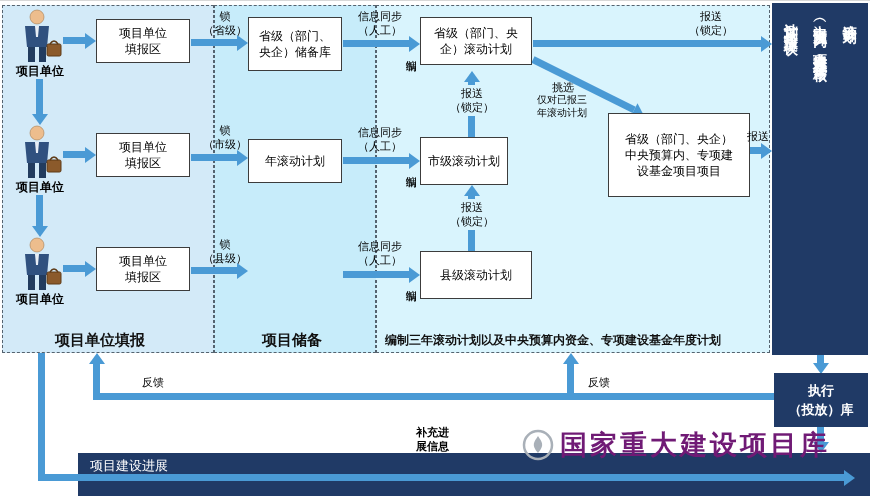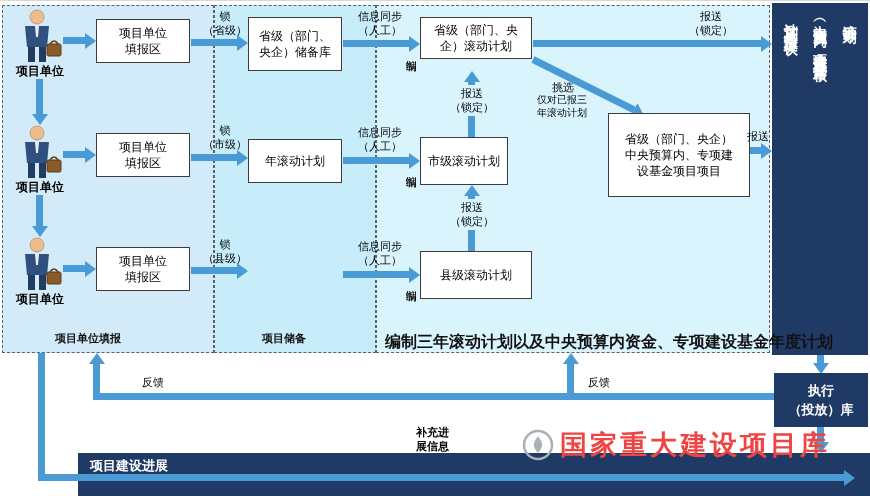--- a/index.html
+++ b/index.html
@@ -3,62 +3,62 @@
 <meta charset="utf-8">
 <style>
   * { box-sizing: border-box; margin: 0; padding: 0; }
   body { font-family: "Liberation Sans", sans-serif; background: #fff; }
   .stage { position: relative; width: 870px; height: 496px; background: #fff; overflow: hidden; border-top: 1px solid #d8d8d8; }
 
   .region { position: absolute; border: 1px dashed #55636f; z-index: 1; }
   .r1 { left: 2px;   top: 4px; width: 212px; height: 348px; background: #d3eaf8; }
   .r2 { left: 214px; top: 4px; width: 162px; height: 348px; background: #c7ecfa; }
   .r3 { left: 376px; top: 4px; width: 394px; height: 348px; background: #d9f4fd; }
-  .rlabel { position: absolute; z-index: 5; font-weight: bold; font-size: 11px; color: #111; white-space: pre-line; }
+  .rlabel { position: absolute; z-index: 5; font-weight: bold; font-size: 15px; color: #111; white-space: pre-line; }
 
   .box { position: absolute; background: #fff; border: 1px solid #3c3c3c; display: flex; align-items: center; justify-content: center;
          text-align: center; font-size: 12px; line-height: 1.35; white-space: pre-line; z-index: 4; color: #000; }
   .dark { position: absolute; background: #203a66; color: #fff; z-index: 2; }
   .vtext { writing-mode: vertical-rl; white-space: pre-line; font-weight: bold; font-size: 14px; line-height: 2.1; letter-spacing: 2px; padding: 10px 4px; height: 100%; }
   .exec { display: flex; align-items: center; justify-content: center; text-align: center; white-space: pre-line; font-size: 13px; font-weight: bold; line-height: 1.5; z-index: 4; }
-  .band-text { position: absolute; left: 12px; top: 4px; font-size: 13px; font-weight: bold; }
+  .band-text { position: absolute; left: 12px; top: 4px; font-size: 13px; font-weight: normal; }
 
   .lbl { position: absolute; font-size: 11px; color: #000; text-align: center; white-space: pre-line; line-height: 1.3; z-index: 5; }
   .lbl.bg { background: #d9f4fd; padding: 1px 2px; }
   .lbl.b { font-weight: bold; }
   .lbl.small { font-size: 10px; text-align: right; }
   .vert { writing-mode: vertical-rl; }
 
   .ah { position: absolute; height: 7px; background: #4a9ad5; z-index: 3; }
   .ah::after { content: ""; position: absolute; left: 100%; top: 50%; transform: translateY(-50%);
                border-left: 11px solid #4a9ad5; border-top: 8px solid transparent; border-bottom: 8px solid transparent; }
   .av { position: absolute; width: 7px; background: #4a9ad5; z-index: 3; }
   .av::after { content: ""; position: absolute; top: 100%; left: 50%; transform: translateX(-50%);
                border-top: 11px solid #4a9ad5; border-left: 8px solid transparent; border-right: 8px solid transparent; }
   .av.up::after { top: auto; bottom: 100%; border-top: none; border-bottom: 11px solid #4a9ad5; }
   .nohead::after { display: none; }
   .diag { transform-origin: 0 50%; transform: rotate(26.5deg); }
 
   .person { position: absolute; z-index: 4; }
   .plabel { position: absolute; z-index: 5; font-size: 12px; font-weight: bold; width: 60px; text-align: center; }
 
-  .wm-text { position: absolute; z-index: 6; font-size: 27px; font-weight: bold; letter-spacing: 3px; color: #ef4444; }
+  .wm-text { position: absolute; z-index: 6; font-size: 27px; font-weight: bold; letter-spacing: 3px; color: #701a75; }
   .wm-logo { position: absolute; z-index: 6; }
 </style>
 </head>
 <body>
 
 <div class="stage">
 
   <div class="region r1"></div>
   <div class="region r2"></div>
   <div class="region r3"></div>
   <div class="rlabel" style="left:55px;top:330px">项目单位填报</div>
   <div class="rlabel" style="left:262px;top:330px">项目储备</div>
-  <div class="rlabel" style="left:385px;top:331px;font-size:16px">编制三年滚动计划以及中央预算内资金、专项建设基金年度计划</div>
+  <div class="rlabel" style="left:385px;top:331px;font-size:12px">编制三年滚动计划以及中央预算内资金、专项建设基金年度计划</div>
 
   <div class="person" style="left:16px;top:8px">
     <svg width="48" height="54" viewBox="0 0 48 54">
       <circle cx="21" cy="8" r="7" fill="#edbd8d" stroke="#a87c4f" stroke-width="0.6"></circle>
       <path d="M9 17 L33 17 L31 38 L11 38 Z" fill="#30517f"></path>
       <path d="M19 17 L23 17 L22 28 L20 28 Z" fill="#e8eef5"></path>
       <rect x="12" y="38" width="7" height="15" fill="#223c5f"></rect>
       <rect x="23" y="38" width="7" height="15" fill="#223c5f"></rect>
       <rect x="31" y="35" width="14" height="12" rx="1.5" fill="#8b5a2b" stroke="#5e3a17"></rect>
       <path d="M34 35 Q38 29 42 35" fill="none" stroke="#5e3a17" stroke-width="1.5"></path>
@@ -96,21 +96,21 @@
 填报区</div>
   <div class="box" style="left:96px;top:132px;width:94px;height:44px">项目单位
 填报区</div>
   <div class="box" style="left:96px;top:246px;width:94px;height:44px">项目单位
 填报区</div>
 
   <div class="box" style="left:248px;top:16px;width:94px;height:54px">省级（部门、
 央企）储备库</div>
   <div class="box" style="left:248px;top:138px;width:94px;height:44px">年滚动计划</div>
 
-  <div class="box" style="left:420px;top:16px;width:112px;height:42px">省级（部门、央
+  <div class="box" style="left:420px;top:16px;width:112px;height:48px">省级（部门、央
 企）滚动计划</div>
   <div class="box" style="left:420px;top:136px;width:88px;height:48px">市级滚动计划</div>
   <div class="box" style="left:420px;top:250px;width:112px;height:48px">县级滚动计划</div>
 
   <div class="box" style="left:608px;top:112px;width:142px;height:84px">省级（部门、央企）
 中央预算内、专项建
 设基金项目项目</div>
 
   <div class="dark" style="left:772px;top:2px;width:96px;height:352px">
     <div class="vtext">滚动计划

